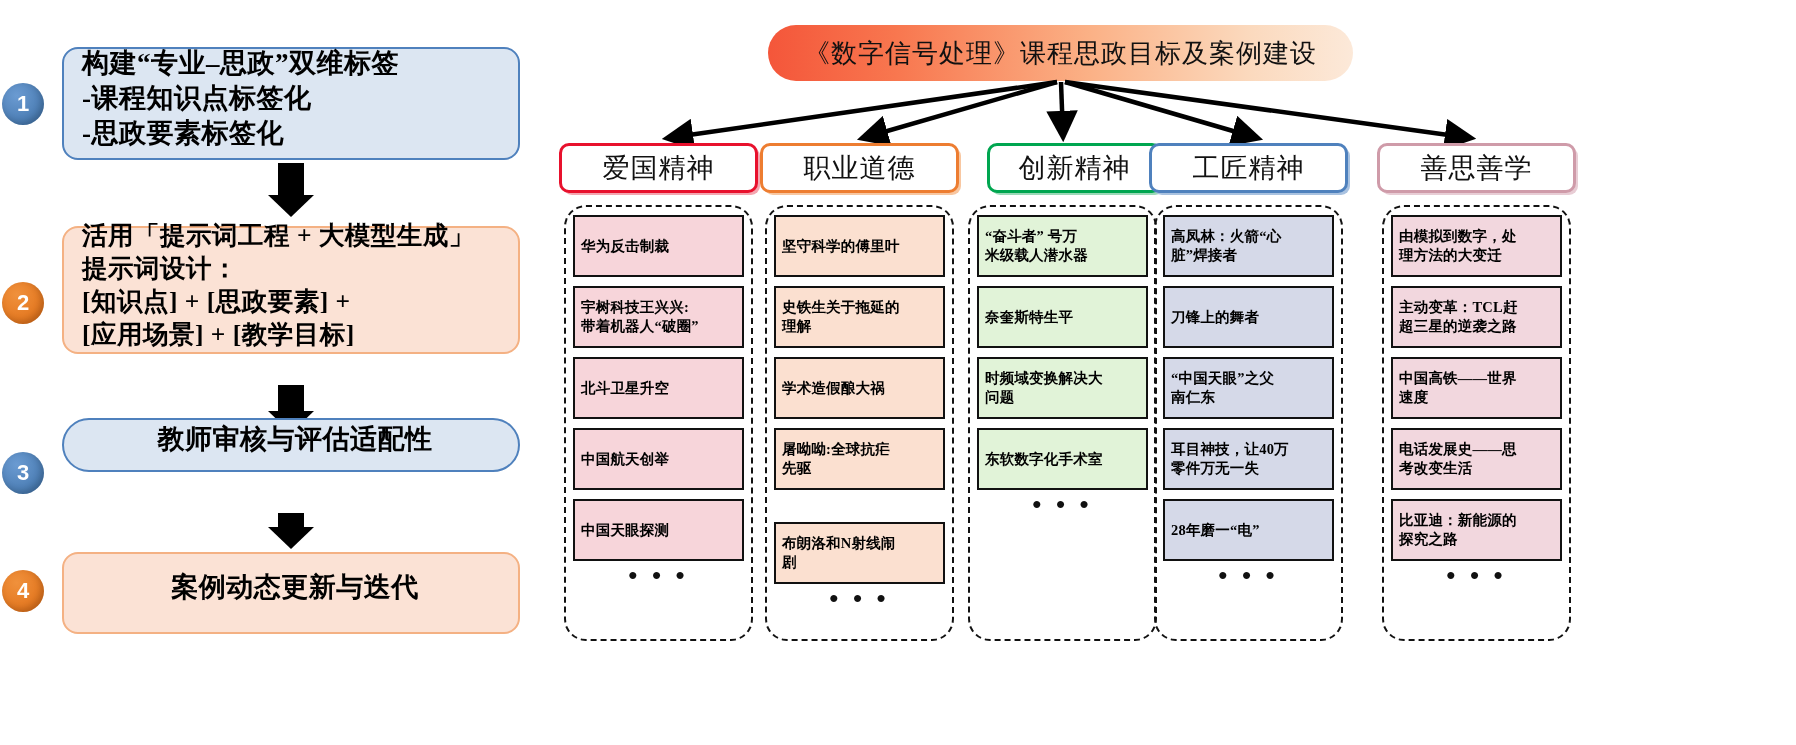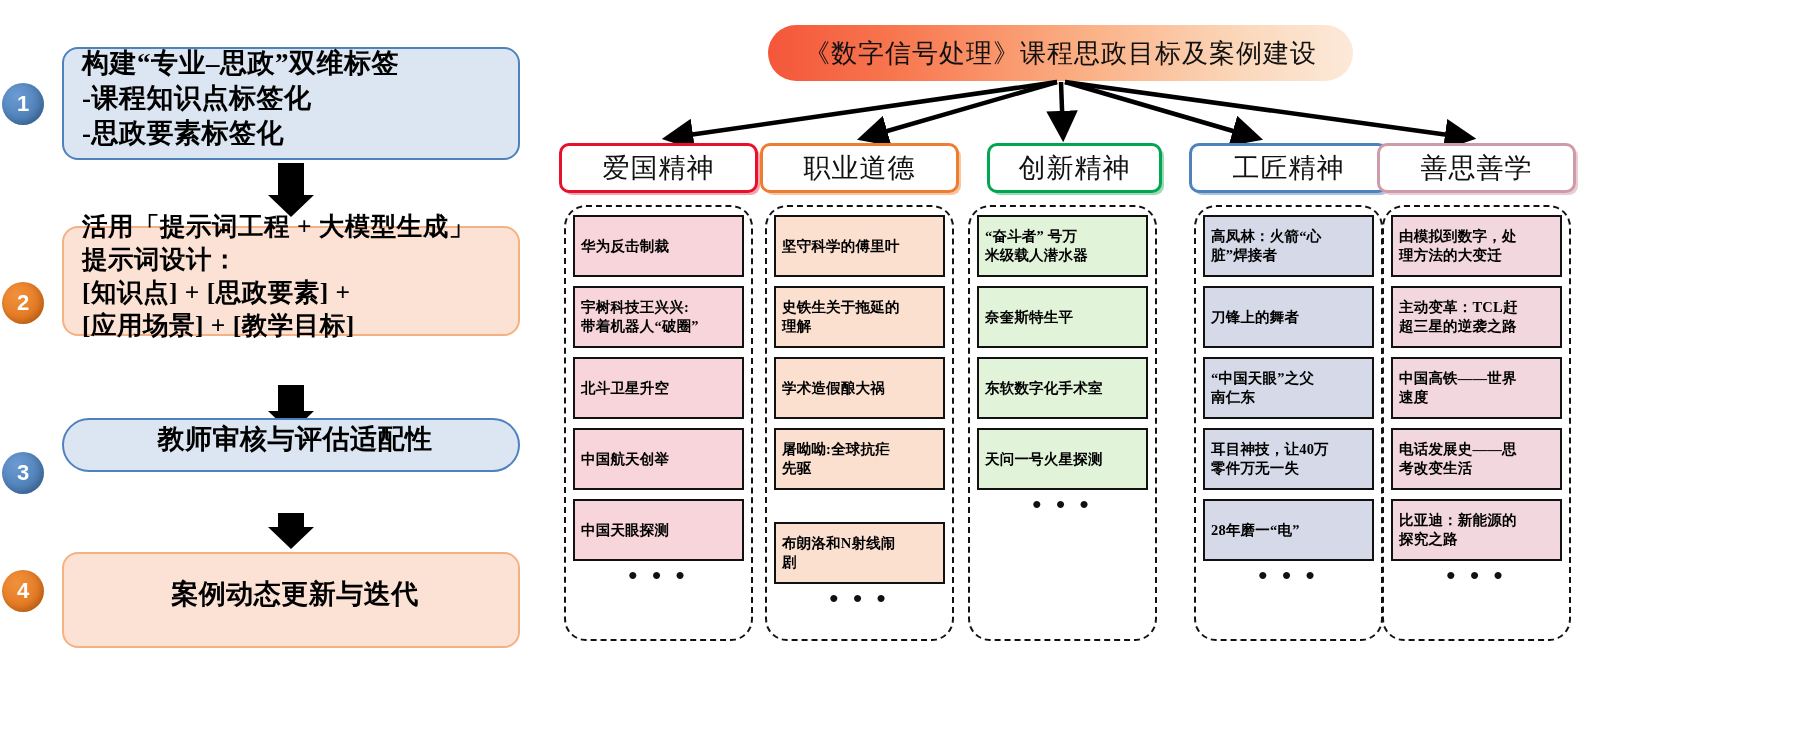--- a/index.html
+++ b/index.html
@@ -41,25 +41,25 @@
   }
   .flow-text {
     font-weight: bold;
     color: #000;
     line-height: 1.30;
     white-space: pre-line;
     letter-spacing: 0.5px;
   }
   #step1 { top: 47px;  height: 113px; }
   #step1 .flow-text { font-size: 27px; }
-  #step2 { top: 226px; height: 110px; }
+  #step2 { top: 226px; height: 128px; }
   #step2 .flow-text { font-size: 25.5px; }
   #step3 { top: 418px; height: 54px; border-radius: 31px; }
   #step3 .flow-text { font-size: 27px; width:100%; text-align:center; }
-  #step4 { top: 552px; height: 96px; }
+  #step4 { top: 552px; height: 82px; }
   #step4 .flow-text { font-size: 27px; width:100%; text-align:center; }
 
   .step-badge {
     position: absolute;
     left: 2px;
     width: 42px; height: 42px;
     border-radius: 50%;
     color: #fff;
     font-family: "Liberation Sans", sans-serif;
     font-size: 22px;
@@ -174,21 +174,21 @@
     letter-spacing: 4px;
     line-height: 0.6;
     color: #111;
     margin-top: -2px;
   }
 
   
   #col0 { left: 14px; }
   #col1 { left: 215px; }
   #col2 { left: 418px; }
-  #col3 { left: 644px; }
+  #col3 { left: 604px; }
   #col4 { left: 832px; }
 
   
   #col0 .cat-header { border: 3.5px solid #e8112d; box-shadow: 3px 3px 0 -1px #f4a6b0; }
   #col1 .cat-header { border: 3.5px solid #ed7d31; box-shadow: 3px 3px 0 -1px #f8c7a1; }
   #col2 .cat-header { border: 3.5px solid #00a650; box-shadow: 3px 3px 0 -1px #9bd9b7; margin-left: 24px; }
   #col3 .cat-header { border: 3.5px solid #4f81bd; box-shadow: 3px 3px 0 -1px #a9c2e0; }
   #col4 .cat-header { border: 3.5px solid #cf9ba9; box-shadow: 3px 3px 0 -1px #e8cdd5; }
 
   #col0 .case-card { background: #f7d5da; }
@@ -297,22 +297,23 @@
   </div>
 
   <div class="category-col" id="col2">
     <div class="cat-header">
       <span class="cat-label">创新精神</span>
     </div>
     <div class="dashed-box">
       <div class="case-card" style="white-space: pre-line;">“奋斗者” 号万
 米级载人潜水器</div>
       <div class="case-card" style="white-space: pre-line;">奈奎斯特生平</div>
+      <div class="case-card" style="white-space: pre-line;">时频域变换解决大
+问题</div>
       <div class="case-card" style="white-space: pre-line;">东软数字化手术室</div>
-      <div class="case-card" style="white-space: pre-line;">天问一号火星探测</div>
       <div class="ellipsis">• • •</div>
     </div>
   </div>
 
   <div class="category-col" id="col3">
     <div class="cat-header">
       <span class="cat-label">工匠精神</span>
     </div>
     <div class="dashed-box">
       <div class="case-card" style="white-space: pre-line;">高凤林：火箭“心

